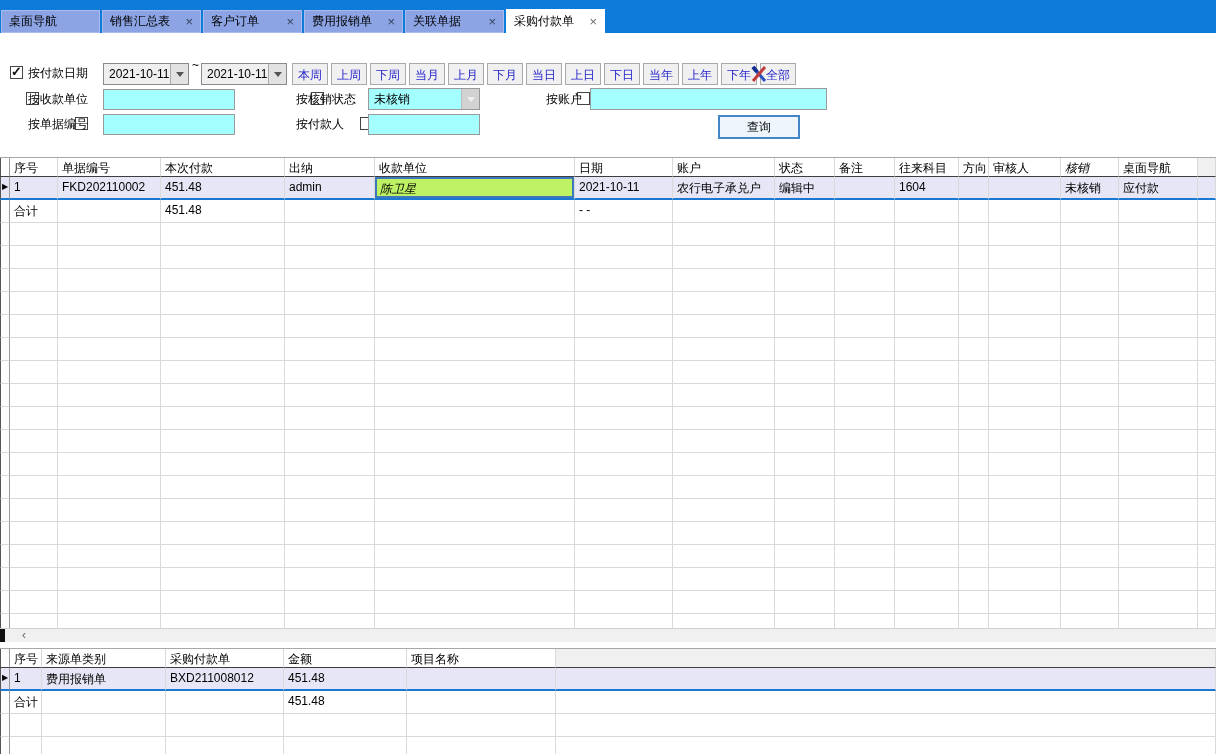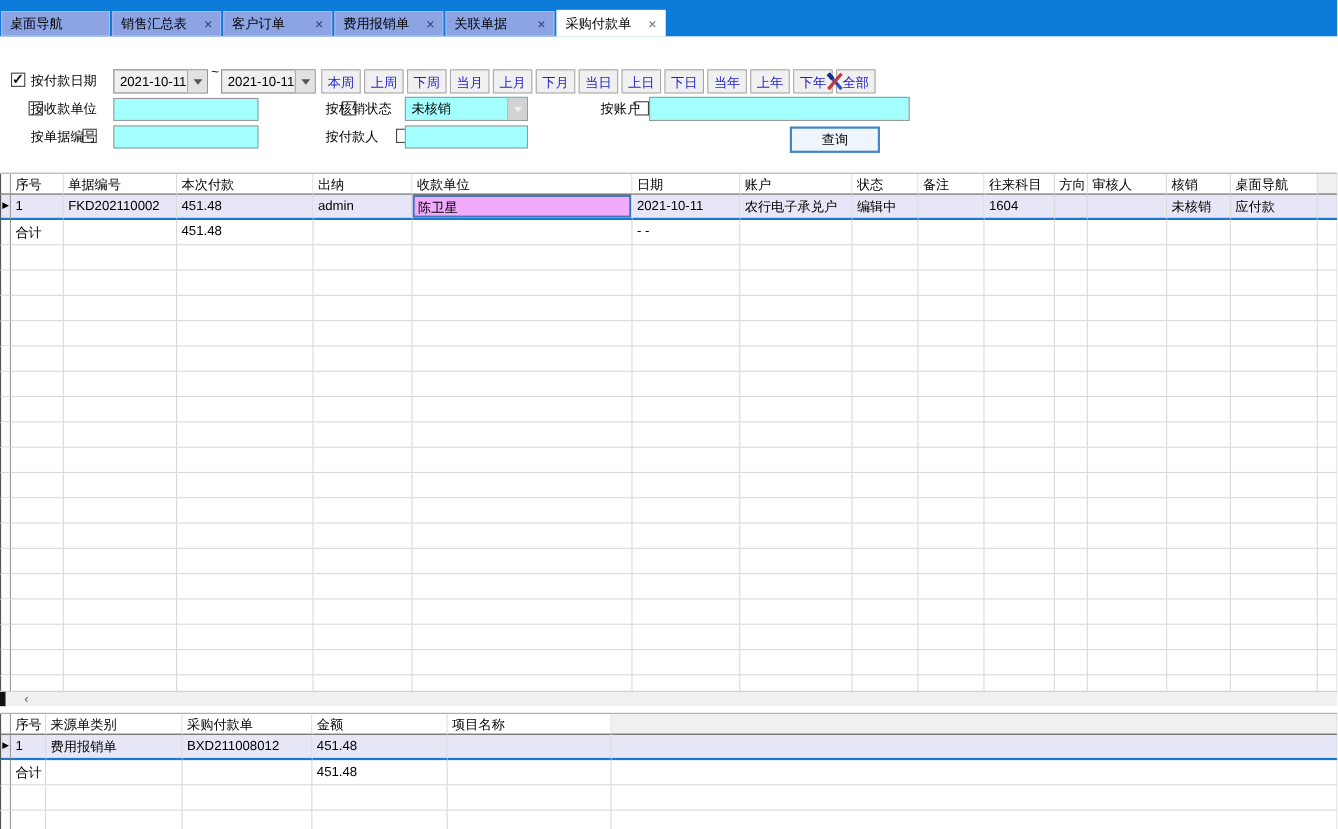--- a/index.html
+++ b/index.html
@@ -49,22 +49,22 @@
   .th,.td{flex:none;box-sizing:border-box;overflow:hidden;white-space:nowrap;
           border-right:1px solid #d9d9d9;border-bottom:1px solid #d9d9d9;padding:3px 0 0 4px;}
   .th{border-bottom:1px solid #3e3e3e;background:#fff;padding-top:2px;}
   .th.filler{background:#f0f0f0;}
   .marker{background:#fdfdfd;border-left:1px solid #555;border-right:1px solid #9a9a9a;
           padding:0;position:relative;}
   .marker.on::after{content:"▶";position:absolute;left:1px;top:5px;font-size:8px;color:#000;}
   .tr.active .td{background:#e6e6f6;border-bottom:2px solid #1a78d0;}
   .tr.active .marker{border-bottom:2px solid #1a78d0;}
   .edit-cell{padding:0;}
-  .edit-box{box-sizing:border-box;width:100%;height:100%;border:2px solid #3f77bd;background:#f0abfc;
-            padding:2px 0 0 3px;}
+  .edit-box{box-sizing:border-box;width:100%;height:100%;border:2px solid #3f77bd;background:#bef264;
+            padding:2px 0 0 3px;font-style:italic;}
   .tr.active .edit-cell{background:#fff;}
 
   
   #hscroll{position:absolute;left:0;top:628px;width:1216px;height:13px;background:#f0f0f0;
            border-top:1px solid #d0d0d0;}
   #hscroll .anchor{position:absolute;left:0;top:0;width:5px;height:13px;background:#111;}
   #hscroll .larr{position:absolute;left:22px;top:-1px;color:#666;font-size:12px;}
 </style>
 </head>
 <body>
@@ -165,21 +165,21 @@
         <div class="th" style="width: 124px;">本次付款</div>
         <div class="th" style="width: 90px;">出纳</div>
         <div class="th" style="width: 200px;">收款单位</div>
         <div class="th" style="width: 98px;">日期</div>
         <div class="th" style="width: 102px;">账户</div>
         <div class="th" style="width: 60px;">状态</div>
         <div class="th" style="width: 60px;">备注</div>
         <div class="th" style="width: 64px;">往来科目</div>
         <div class="th" style="width: 30px;">方向</div>
         <div class="th" style="width: 72px;">审核人</div>
-        <div class="th" style="width: 58px;">核销</div>
+        <div class="th" style="width: 58px; font-style: italic;">核销</div>
         <div class="th" style="width: 79px;">桌面导航</div>
         <div class="th filler" style="width: 18px;"></div>
       </div>
       <div class="tr data-row active">
         <div class="td marker on" style="width: 10px;"></div>
         <div class="td" style="width: 48px;">1</div>
         <div class="td" style="width: 103px;">FKD202110002</div>
         <div class="td" style="width: 124px;">451.48</div>
         <div class="td" style="width: 90px;">admin</div>
         <div class="td edit-cell" style="width: 200px;">

